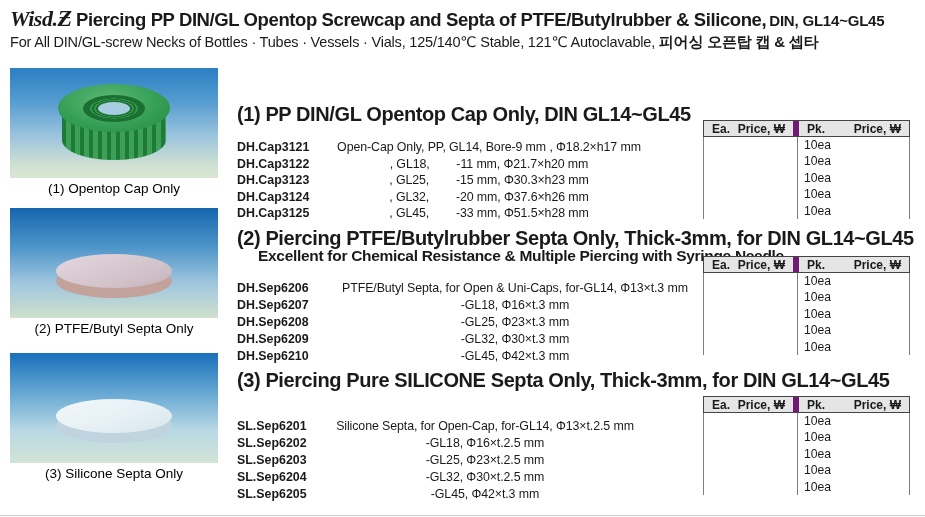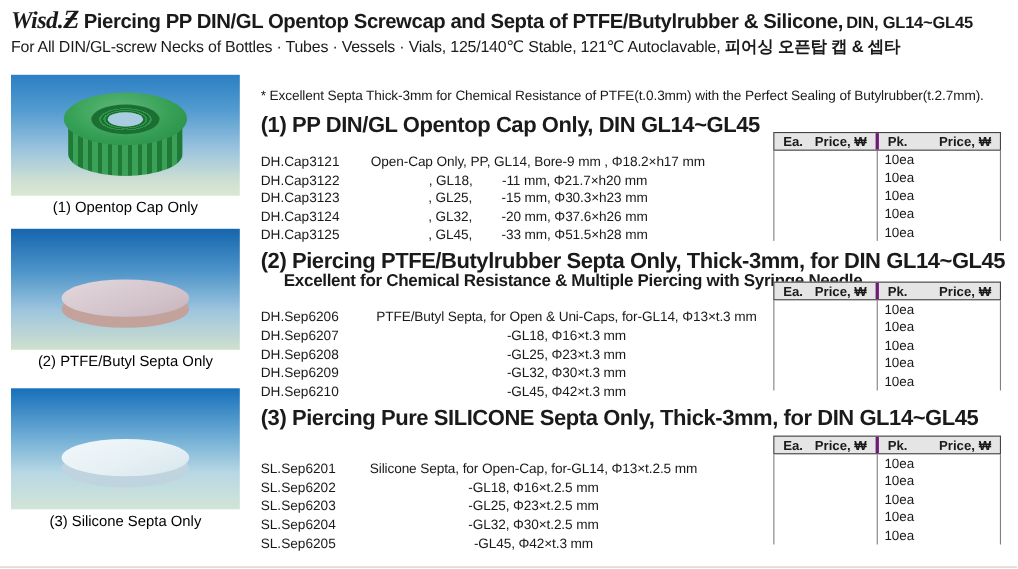--- a/index.html
+++ b/index.html
@@ -44,31 +44,31 @@
   
   .note1{position:absolute;left:237px;top:63px;font-size:12.6px;font-weight:bold;font-style:italic;white-space:nowrap;}
   .note1 .sq{display:inline-block;width:7px;height:7px;background:#222;margin-right:5px;transform:translateY(-1px);}
   .note2{position:absolute;left:237px;top:80px;font-size:12.4px;white-space:nowrap;letter-spacing:-0.1px;}
 
   .stitle{position:absolute;left:237px;font-size:20px;font-weight:600;letter-spacing:-0.4px;white-space:nowrap;}
   .ssub{position:absolute;left:258px;font-size:15.5px;font-weight:600;letter-spacing:-0.3px;white-space:nowrap;}
 
   .rows{position:absolute;left:237px;}
   .prow{display:flex;height:17px;line-height:17px;font-size:12.4px;}
-  .code{width:93px;font-weight:normal;flex:none;}
+  .code{width:93px;font-weight:bold;flex:none;}
   .desc{flex:1;text-align:center;white-space:pre;letter-spacing:-0.1px;}
   .rows.s1{width:411px}.rows.s2{width:463px}.rows.s3{width:403px}
   .rows.s1 .prow{height:16.5px;line-height:16.5px;}
 
   
   .ptable{position:absolute;left:703px;width:207px;}
   .pt-head{display:flex;height:17px;background:#e5e5e5;border:1px solid #444;box-sizing:border-box;
     font-size:12px;font-weight:bold;}
   .pt-cell{display:flex;justify-content:space-between;align-items:center;padding:0 8px;box-sizing:border-box;}
-  .pt-cell.l{width:95px;border-right:3px solid #701a75;}
+  .pt-cell.l{width:95px;border-right:6px solid #701a75;}
   .pt-cell.r{flex:1;}
   .pt-body{display:flex;}
   .pt-col{box-sizing:border-box;}
   .pt-col.l{width:95px;border-left:1px solid #808080;border-right:1px solid #808080;}
   .pt-col.r{flex:1;border-right:1px solid #808080;padding-left:6px;}
   .pt-col.r div{height:16.4px;line-height:16.4px;font-size:12.2px;}
 </style>
 </head>
 <body>
 
@@ -98,21 +98,20 @@
     <div class="disc-top"></div>
   </div>
   <div class="caption cap2">(2) PTFE/Butyl Septa Only</div>
 
   <div class="fig fig3">
     <div class="disc-side"></div>
     <div class="disc-top"></div>
   </div>
   <div class="caption cap3">(3) Silicone Septa Only</div>
 
-  <div class="note2">* Excellent Septa Thick-3mm for Chemical Resistance of PTFE(t.0.3mm) with the Perfect Sealing of Butylrubber(t.2.7mm).</div>
 
   <div class="stitle" style="top:103px">(1) PP DIN/GL Opentop Cap Only, DIN GL14~GL45</div>
   <div class="rows s1" style="top:139px">
     <div class="prow">
         <span class="code">DH.Cap3121</span>
         <span class="desc">Open-Cap Only, PP, GL14, Bore-9 mm , Φ18.2×h17 mm</span>
       </div>
     <div class="prow">
         <span class="code">DH.Cap3122</span>
         <span class="desc">, GL18,        -11 mm, Φ21.7×h20 mm</span>

